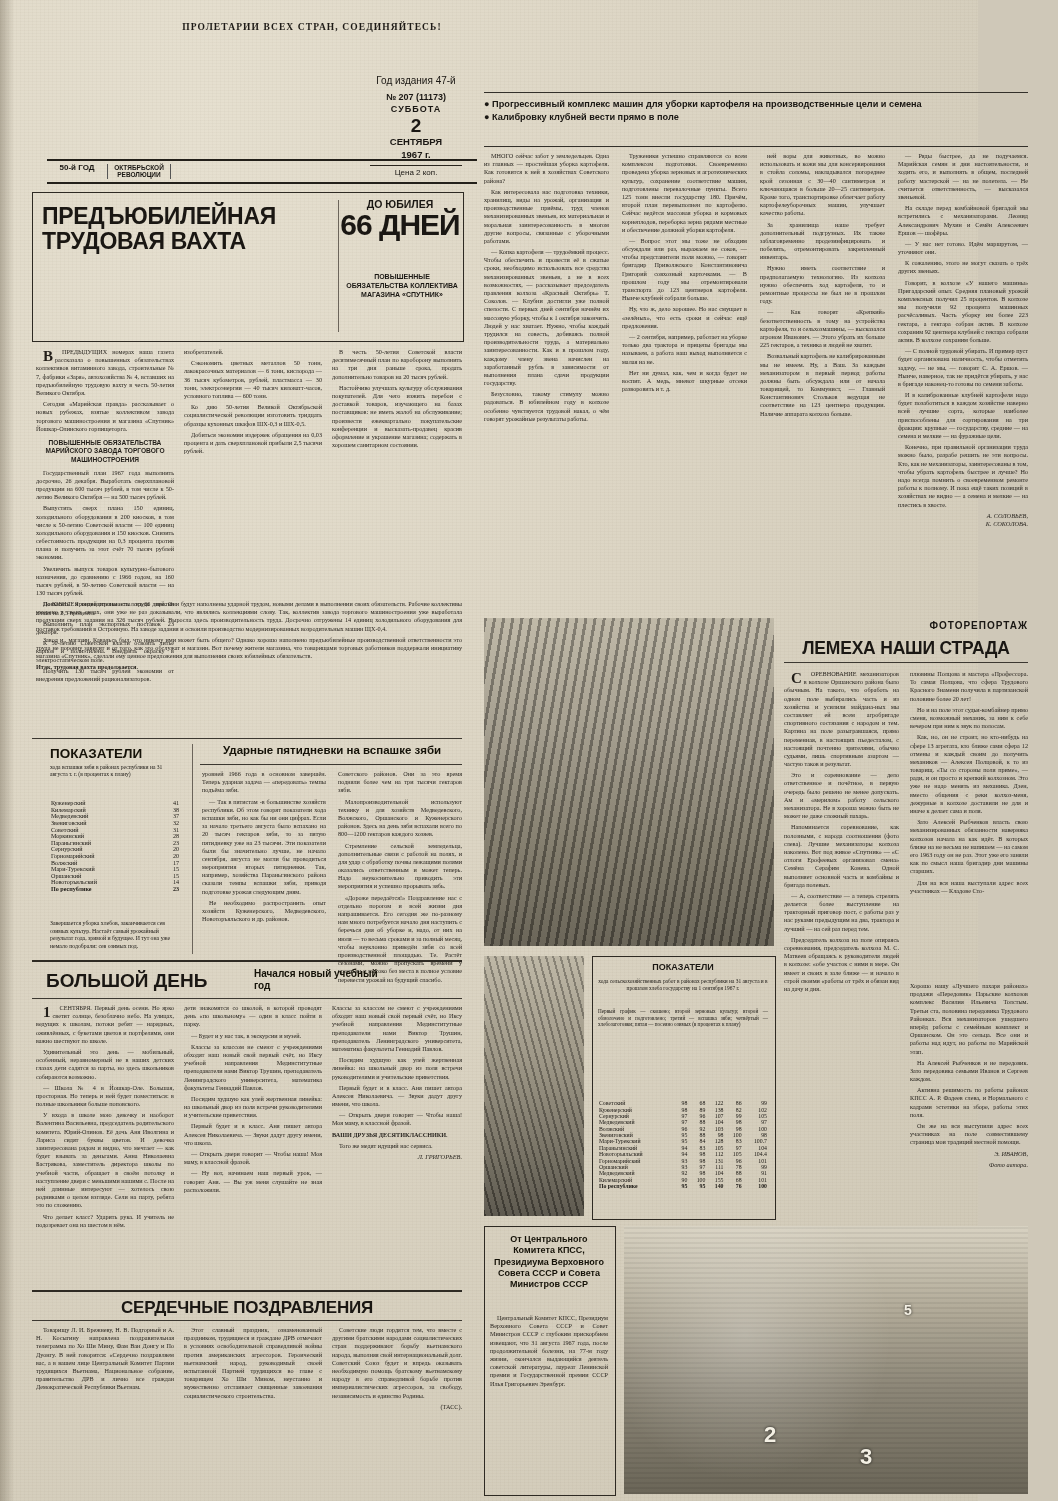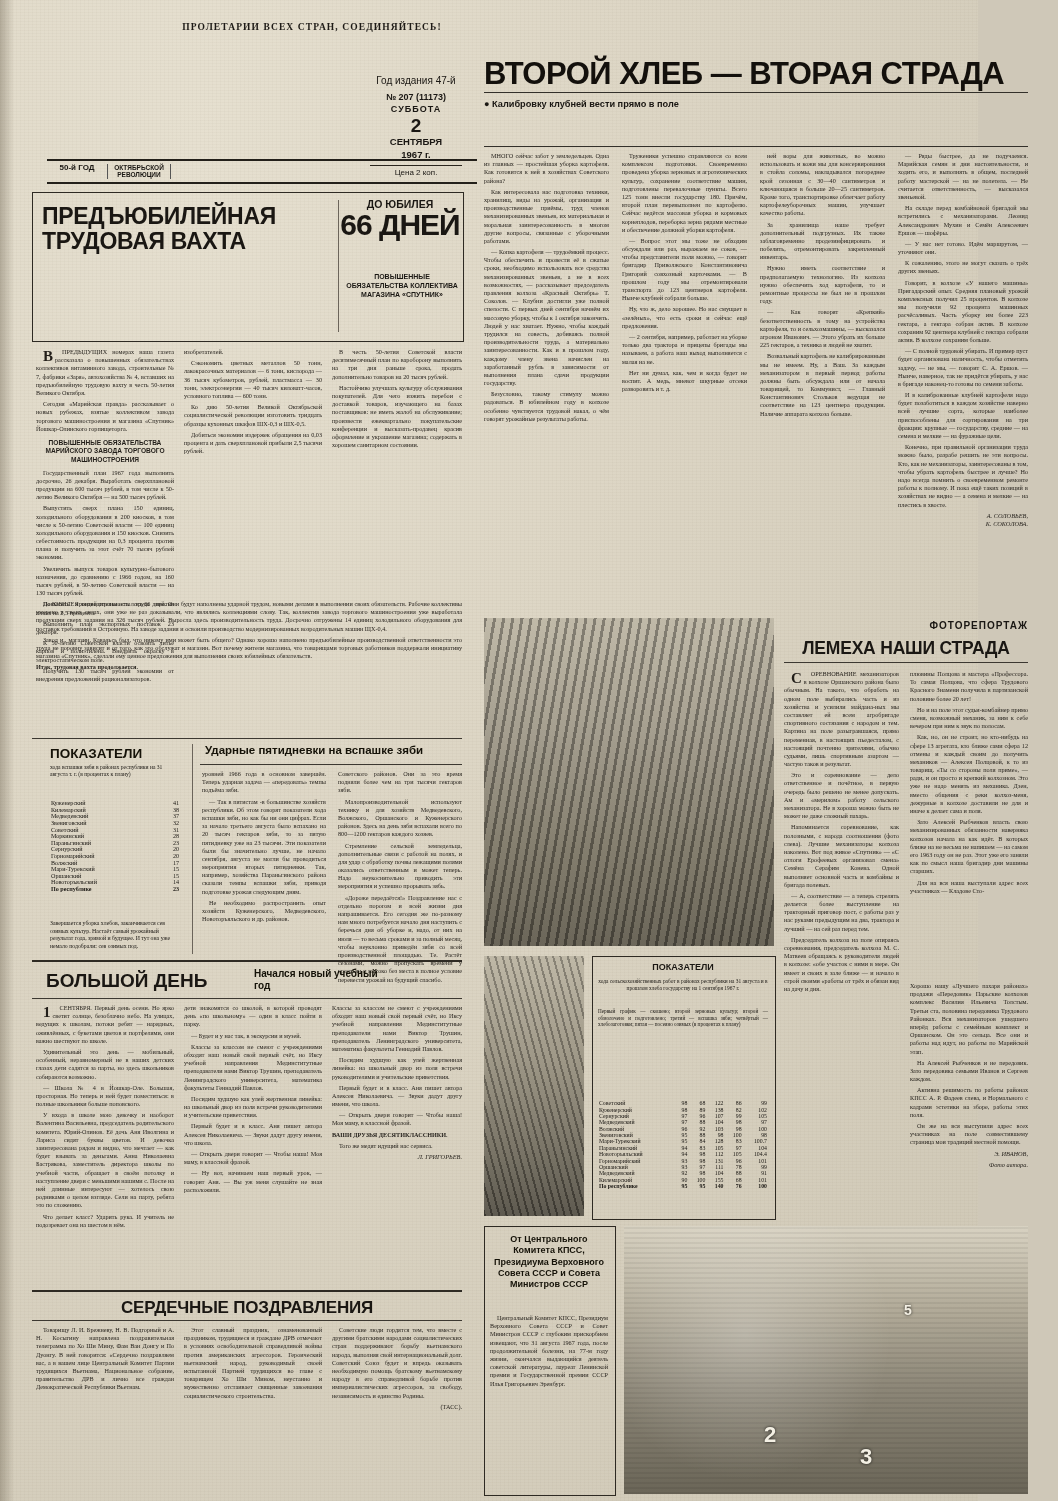--- a/index.html
+++ b/index.html
@@ -181,23 +181,23 @@
       <div class="mo">СЕНТЯБРЯ</div>
       <div class="mo">1967 г.</div>
       <div class="price">Цена 2 коп.</div>
     </div>
 
     <div class="mast-bottom">
       <div class="mb-left">50-й ГОД</div>
       <div class="mb-badge">ОКТЯБРЬСКОЙ РЕВОЛЮЦИИ</div>
     </div>
 
-    <div class="hl-main">ВТОРОЙ ХЛЕБ — ВТОРАЯ СТРАДА</div>
     <div class="hl-rule"></div>
     <div class="hl-bullets">
+      <div>● Прогрессивный комплекс машин для уборки картофеля на производственные цели и семена</div>
       <div>● Калибровку клубней вести прямо в поле</div>
     </div>
     <div class="hl-rule2"></div>
 
     <div class="col" style="left:452px; top:130px; width:125px; height:460px;">
       <p>МНОГО сейчас забот у земледельцев. Одна из главных — простейшая уборка картофеля. Как готовится к ней в хозяйствах Советского района?</p>
       <p>Как интересовала нас подготовка техники, хранилищ, виды на урожай, организация и производственные приёмы, труд членов механизированных звеньев, их материальная и моральная заинтересованность в многом другие вопросы, связанные с уборочными работами.</p>
       <p>— Копка картофеля — трудоёмкий процесс. Чтобы обеспечить и провести её в сжатые сроки, необходимо использовать все средства механизированных звеньев, а не в всех возможностях, — рассказывает председатель правления колхоза «Красный Октябрь» Т. Соколов. — Клубни достигли уже полной спелости. С первых дней сентября начнём их массовую уборку, чтобы к 1 октября закончить. Людей у нас хватает. Нужно, чтобы каждый трудился на совесть, добиваясь полной производительности труда, а материально заинтересованности. Как и в прошлом году, каждому члену звена начислен на заработанный рубль в зависимости от выполнения плана сдачи продукции государству.</p>
       <p>Безусловно, такому стимулу можно радоваться. В юбилейном году в колхозе особенно чувствуется трудовой накал, о чём говорят урожайные результаты работы.</p>
     </div>
@@ -331,21 +331,21 @@
               <td style="font-weight: bold;">По республике</td>
               <td class="r" style="font-weight: bold;">23</td>
             </tr>
           </tbody>
       </table>
     </div>
     <div style="position:absolute; left:18px; top:898px; width:130px;" class="tbl-note">Завершается уборка хлебов, заканчивается сев озимых культур. Настаёт самый урожайный результат года, зримой и будущее. И тут она уже немало подобрали: сев озимых под.</div>
 
     <div class="rule-v" style="left:160px; top:722px; height:210px;"></div>
 
-    <div class="h1" style="position:absolute; left:152px; top:722px; width:260px; font-size:11.5px; text-align:center;">Ударные пятидневки на вспашке зяби</div>
+    <div class="h1" style="position:absolute; left:170px; top:722px; width:260px; font-size:11.5px; text-align:center;">Ударные пятидневки на вспашке зяби</div>
     <div class="rule-h" style="left:168px; top:742px; width:262px;"></div>
     <div class="col" style="left:170px; top:748px; width:124px;">
       <p class="noind">уровней 1966 года в основном завершён. Теперь ударная задача — «передовать» темпы подъёма зяби.</p>
       <p>— Так в пятистам -в большинстве хозяйств республики. Об этом говорят показатели хода вспашки зяби, но как бы ни они цифрах. Если за начало третьего августа было вспахано на 20 тысяч гектаров зяби, то за пятую пятидневку уже на 23 тысячи. Эти показатели были бы значительно лучше, не начало сентября, августа не могли бы проводиться мероприятия вторых пятидневки. Так, например, хозяйства Параньгинского района сказали темпы вспашки зяби, приводя подготовке урожая следующим дням.</p>
       <p>Не необходимо распространить опыт хозяйств Куженерского, Медведевского, Новоторъяльского и др. районов.</p>
     </div>
     <div class="col" style="left:306px; top:748px; width:124px;">
       <p class="noind">Советского районов. Они за это время подняли более чем на три тысячи гектаров зяби.</p>
       <p>Малопроизводительной используют технику и для хозяйств Медведевского, Волжского, Оршанского и Куженерского районов. Здесь на день зяби вспахали всего по 800—1200 гектаров каждого хозяев.</p>
       <p>Стремление сельской земледельца, дополнительные связи с работой на полях, и для удар с обработку почвы лежащими полями оказались ответственным и может теперь. Надо неукоснительно приводить эти мероприятия и успешно прорывать зябь.</p>

